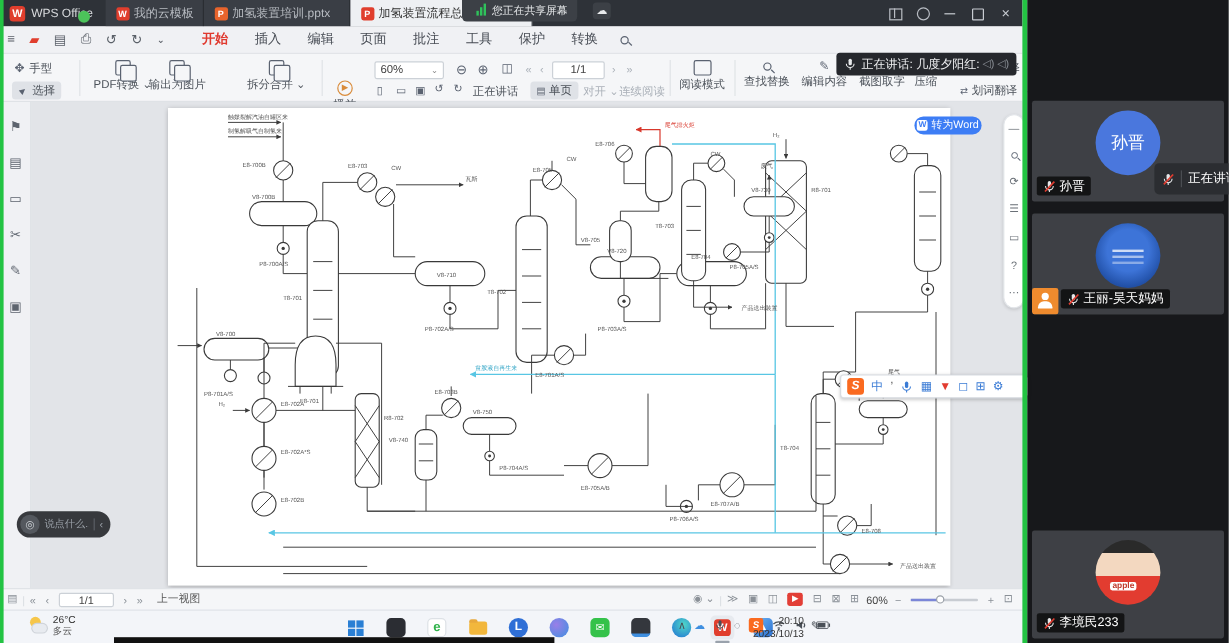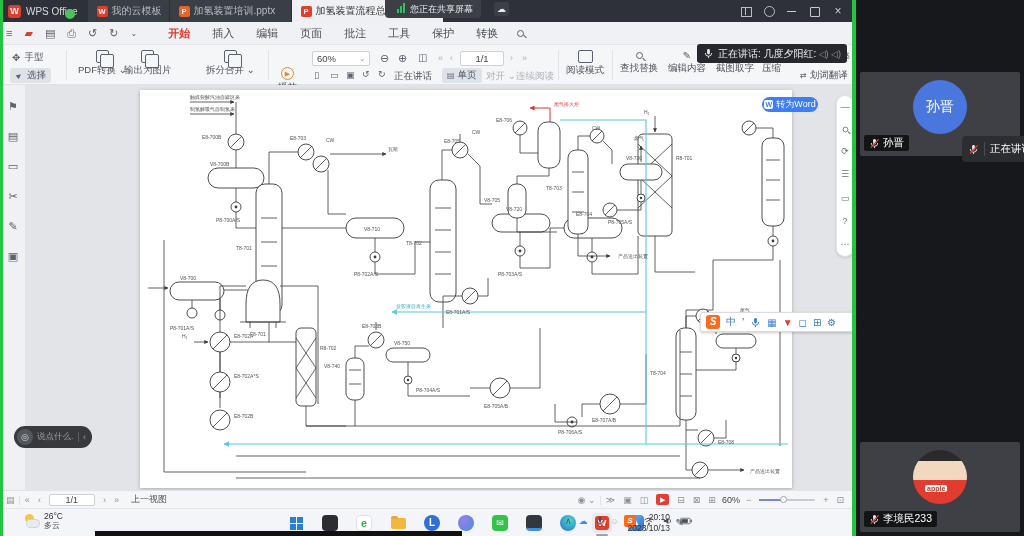--- a/index.html
+++ b/index.html
@@ -673,35 +673,48 @@
       <div>20:10</div>
       <div>2023/10/13</div>
     </div>
     <span id="pen">✎</span>
   </div>
   <div id="blackstrip"></div>
 
   <div id="panel">
 
 
-    <div class="tile" style="top:72px">
+    <div class="tile" style="top:84px">
       <div class="avatar av-blue">
           <span>孙晋</span>
         </div>
       <div class="plabel">
         <svg class="micsvg" viewBox="0 0 24 24">
           <rect x="9" y="2" width="6" height="12" rx="3" fill="#e6e8ea"></rect>
           <path d="M5 11a7 7 0 0 0 14 0" stroke="#e6e8ea" stroke-width="2" fill="none"></path>
           <path d="M12 18v4" stroke="#e6e8ea" stroke-width="2"></path>
           <line x1="4" y1="21" x2="21" y2="3" stroke="#e23c30" stroke-width="3"></line>
         </svg>
         <span>孙晋</span>
       </div>
     </div>
 
+    <div class="tile" style="top:178px">
+      <div class="avatar av-poster"></div>
+      <span class="badge"></span>
+      <div class="plabel" style="left:24px">
+        <svg class="micsvg" viewBox="0 0 24 24">
+          <rect x="9" y="2" width="6" height="12" rx="3" fill="#e6e8ea"></rect>
+          <path d="M5 11a7 7 0 0 0 14 0" stroke="#e6e8ea" stroke-width="2" fill="none"></path>
+          <path d="M12 18v4" stroke="#e6e8ea" stroke-width="2"></path>
+          <line x1="4" y1="21" x2="21" y2="3" stroke="#e23c30" stroke-width="3"></line>
+        </svg>
+        <span>王丽-昊天妈妈</span>
+      </div>
+    </div>
 
 
 
     <div class="tile" style="top:442px;height:90px">
       <div class="avatar av-shin">
           <span class="aptxt">apple</span>
         </div>
       <div class="plabel">
         <svg class="micsvg" viewBox="0 0 24 24">
           <rect x="9" y="2" width="6" height="12" rx="3" fill="#e6e8ea"></rect>

